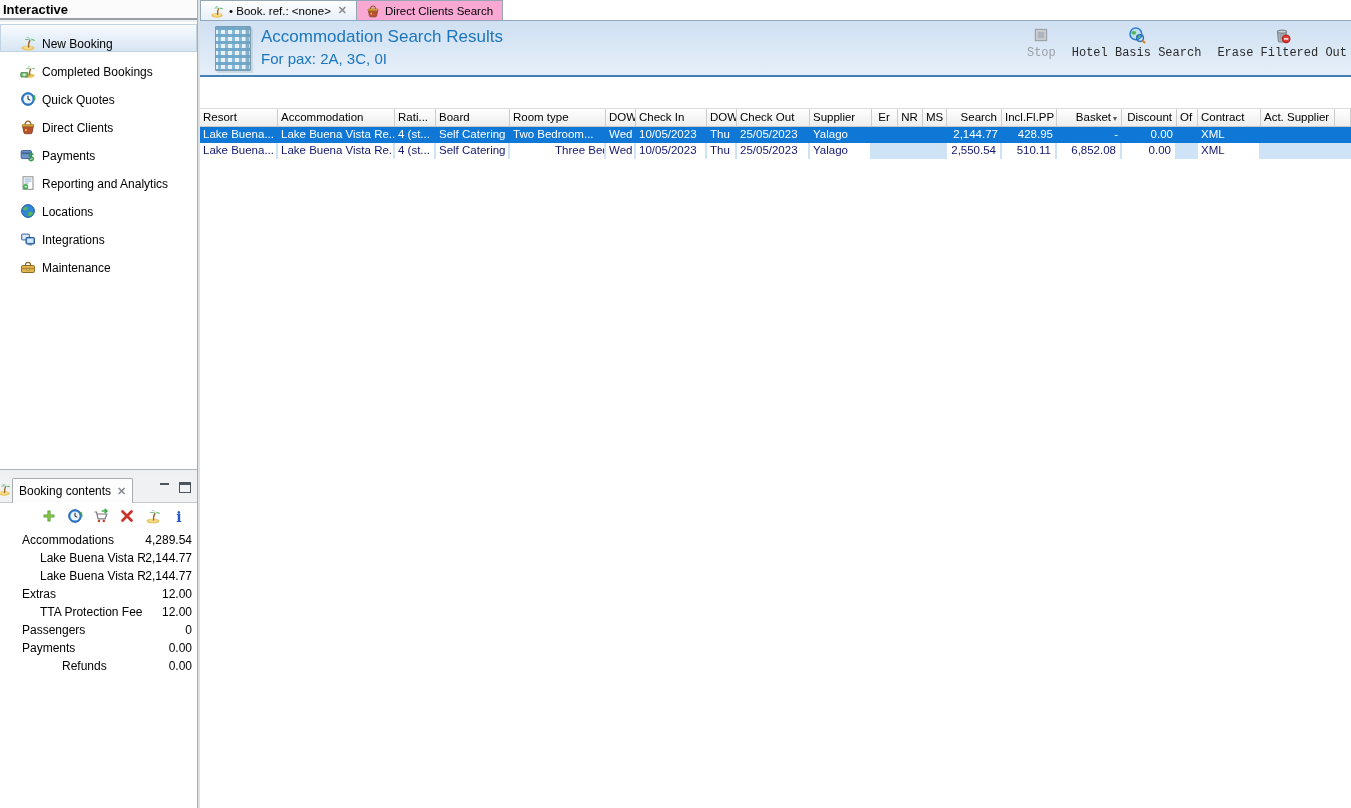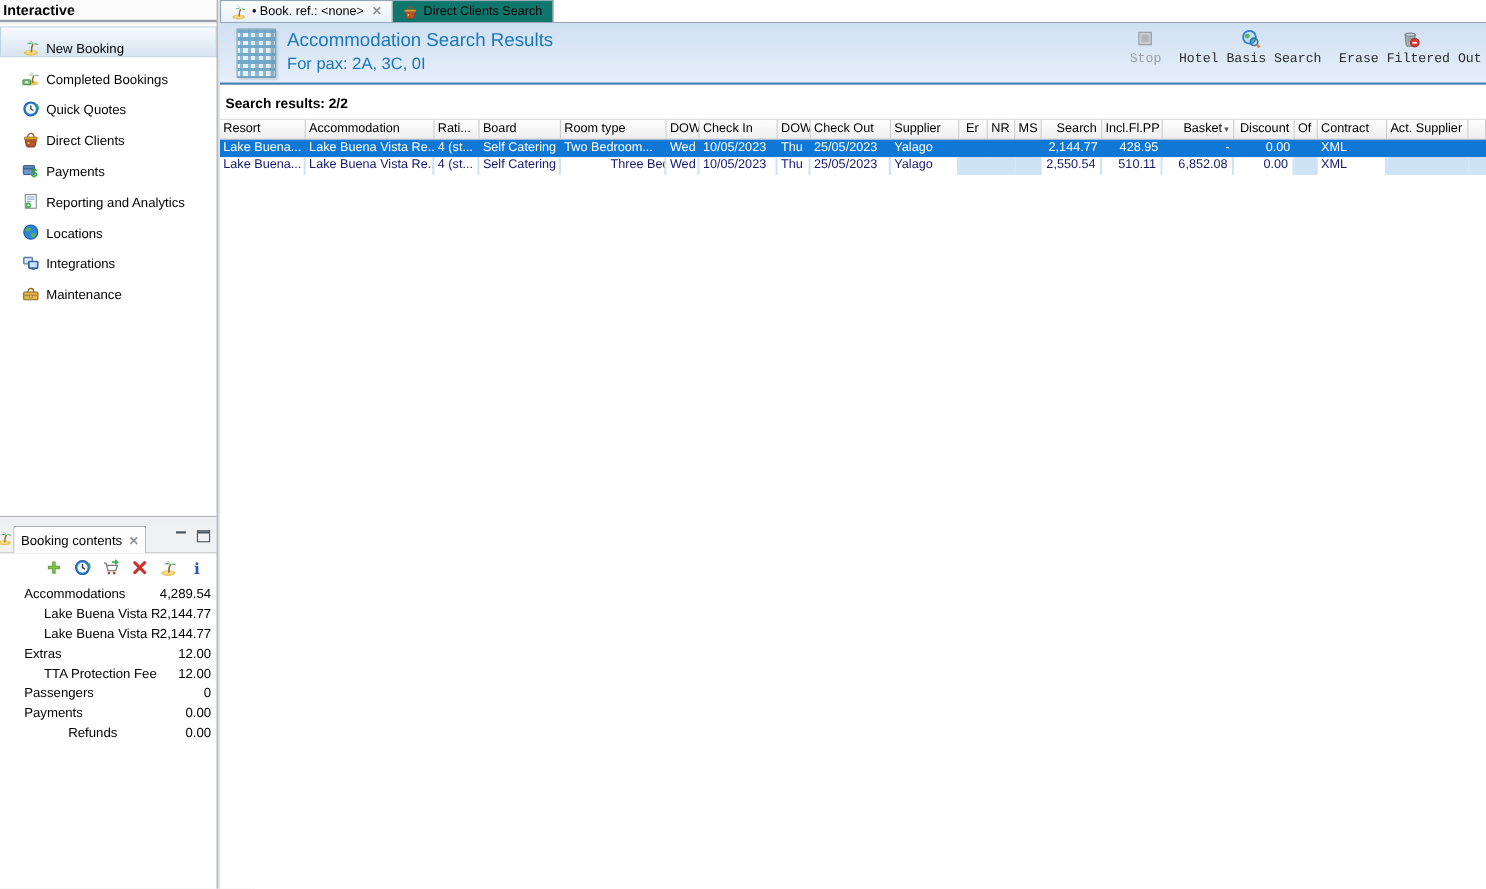--- a/index.html
+++ b/index.html
@@ -43,21 +43,21 @@
 
   
   .sash { position:absolute; left:197px; top:0; width:3px; height:808px; background:#dfe2e5; border-left:1px solid #a9adb2; }
 
   
   .main { position:absolute; left:200px; top:0; width:1151px; height:808px; background:#fff; }
   .tabbar { position:relative; height:21px; background:#ffffff; border-bottom:1px solid #93a8bc; display:flex; z-index:1; }
   .tab { display:flex; align-items:center; gap:5px; padding:0 9px; font-size:11.5px; white-space:nowrap;
          border:1px solid #95a6b5; border-bottom:none; cursor:pointer; position:relative; }
   .tab.active { background:linear-gradient(#fefefe,#e7eff8); z-index:3; }
-  .tab.inactive { background:#0f766e; border-left:none; }
+  .tab.inactive { background:#f9a8d4; border-left:none; }
   .tab .close { color:#8b9096; font-size:11px; font-weight:bold; margin-left:2px; }
   .icon14 { width:14px; height:14px; display:inline-flex; flex:0 0 14px; }
 
   .banner { position:relative; height:56px; background:linear-gradient(#cfe0f2,#e6eff9);
             border-bottom:2px solid #4381b4; }
   .building { position:absolute; left:15px; top:5px; width:36px; height:45px; background:#e6f1f8;
               border:1px solid #7a9cb0; border-radius:1px;
               background-image:
                 repeating-linear-gradient(to bottom, rgba(109,166,201,.95) 0 3px, transparent 3px 7px),
                 repeating-linear-gradient(to right, transparent 0 2px, rgba(109,166,201,.75) 2px 5px, transparent 5px 7px);
@@ -392,21 +392,20 @@
                   <circle cx="11.7" cy="11.4" r="3.4" fill="#dd3b35" stroke="#b02722"></circle>
                   <rect x="9.8" y="10.8" width="3.8" height="1.3" fill="#fff"></rect>
                 </svg>
               </span>
             </span>
             <span>Erase Filtered Out</span>
           </div>
         </div>
     </div>
 
-    <div class="summary">Search results: 2/2</div>
 
     <div class="grid">
       <div class="g-header" id="g-header">
           <div class="g-hcell" style="width: 78px; text-align: left;">Resort</div>
           <div class="g-hcell" style="width: 117px; text-align: left;">Accommodation</div>
           <div class="g-hcell" style="width: 41px; text-align: left;">Rati...</div>
           <div class="g-hcell" style="width: 74px; text-align: left;">Board</div>
           <div class="g-hcell" style="width: 96px; text-align: left;">Room type</div>
           <div class="g-hcell" style="width: 30px; text-align: left;">DOW</div>
           <div class="g-hcell" style="width: 71px; text-align: left;">Check In</div>

